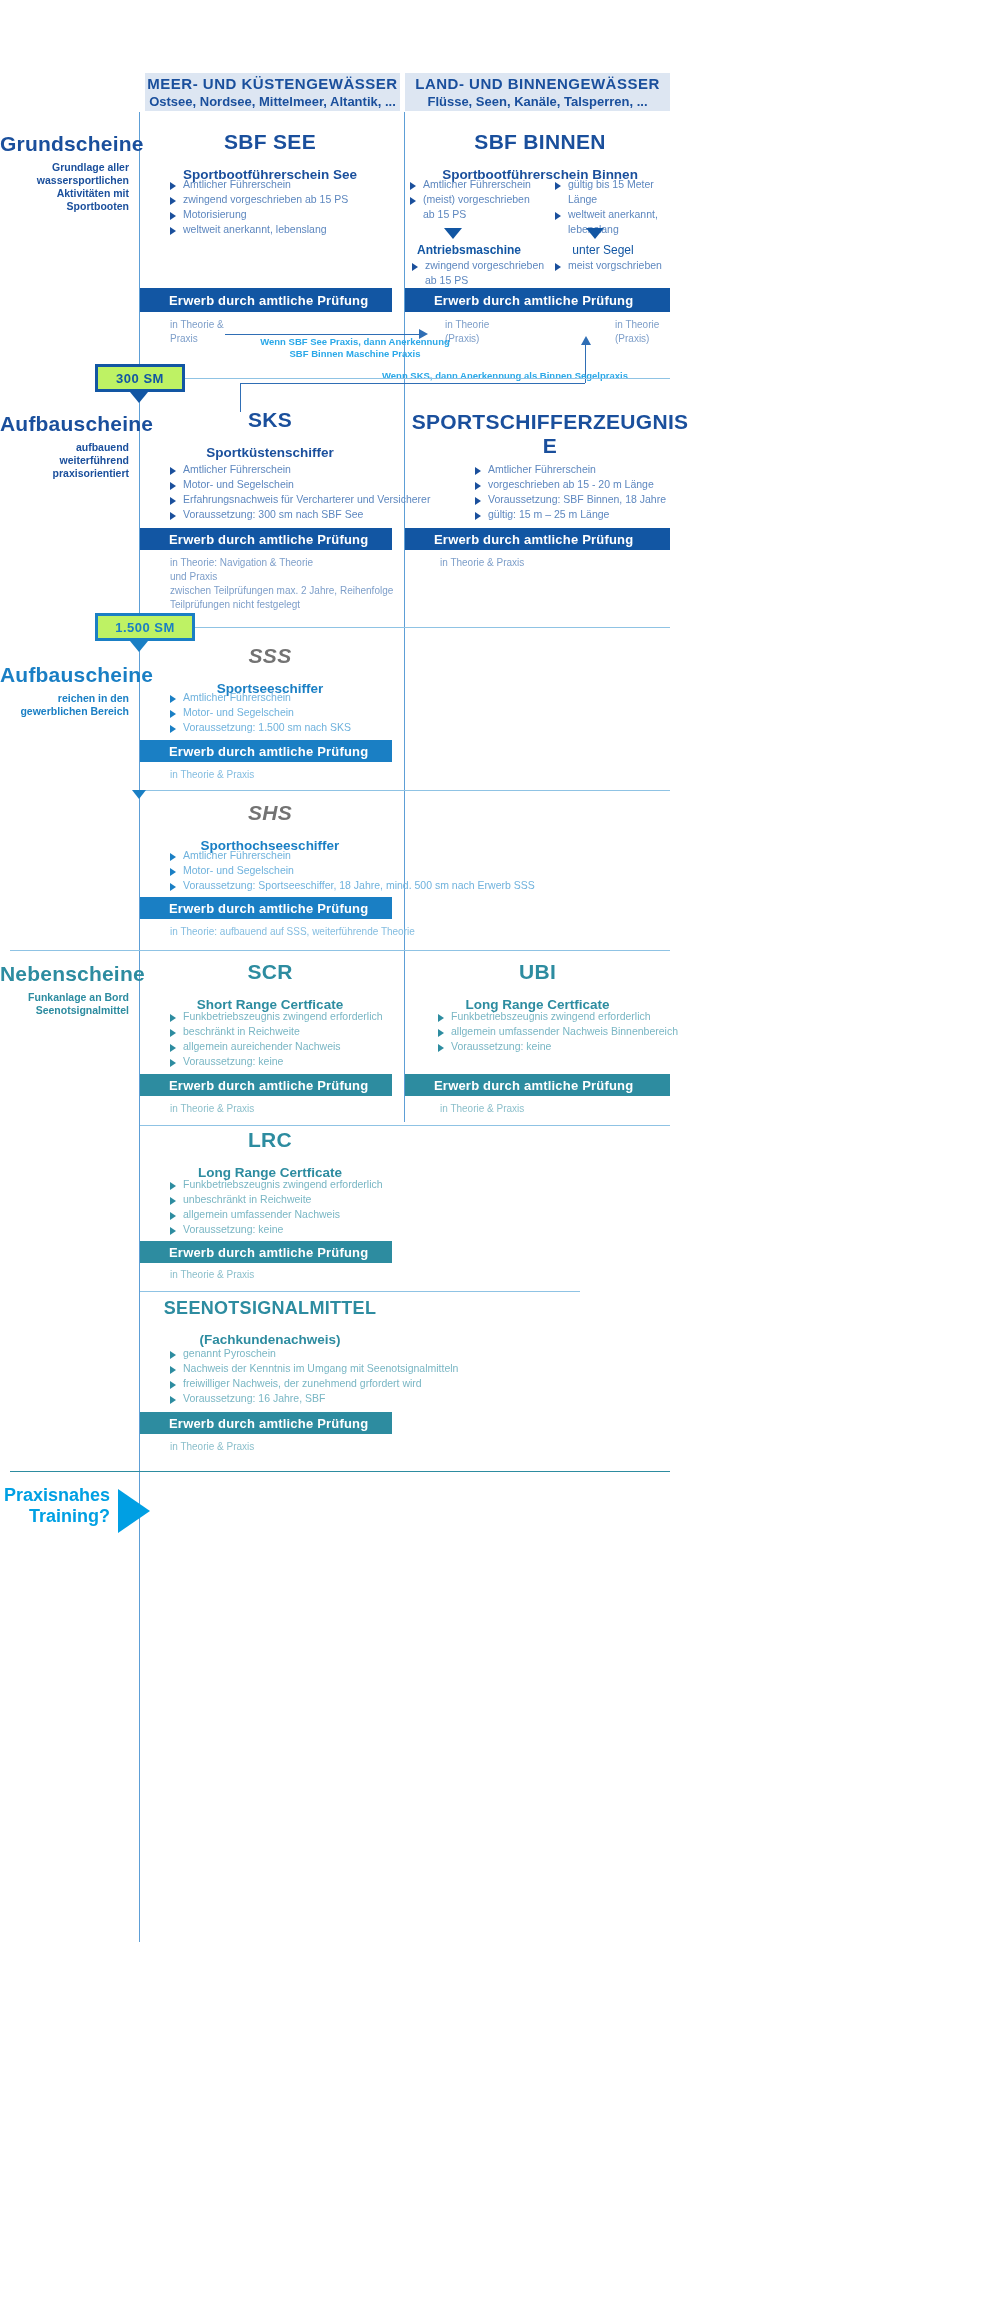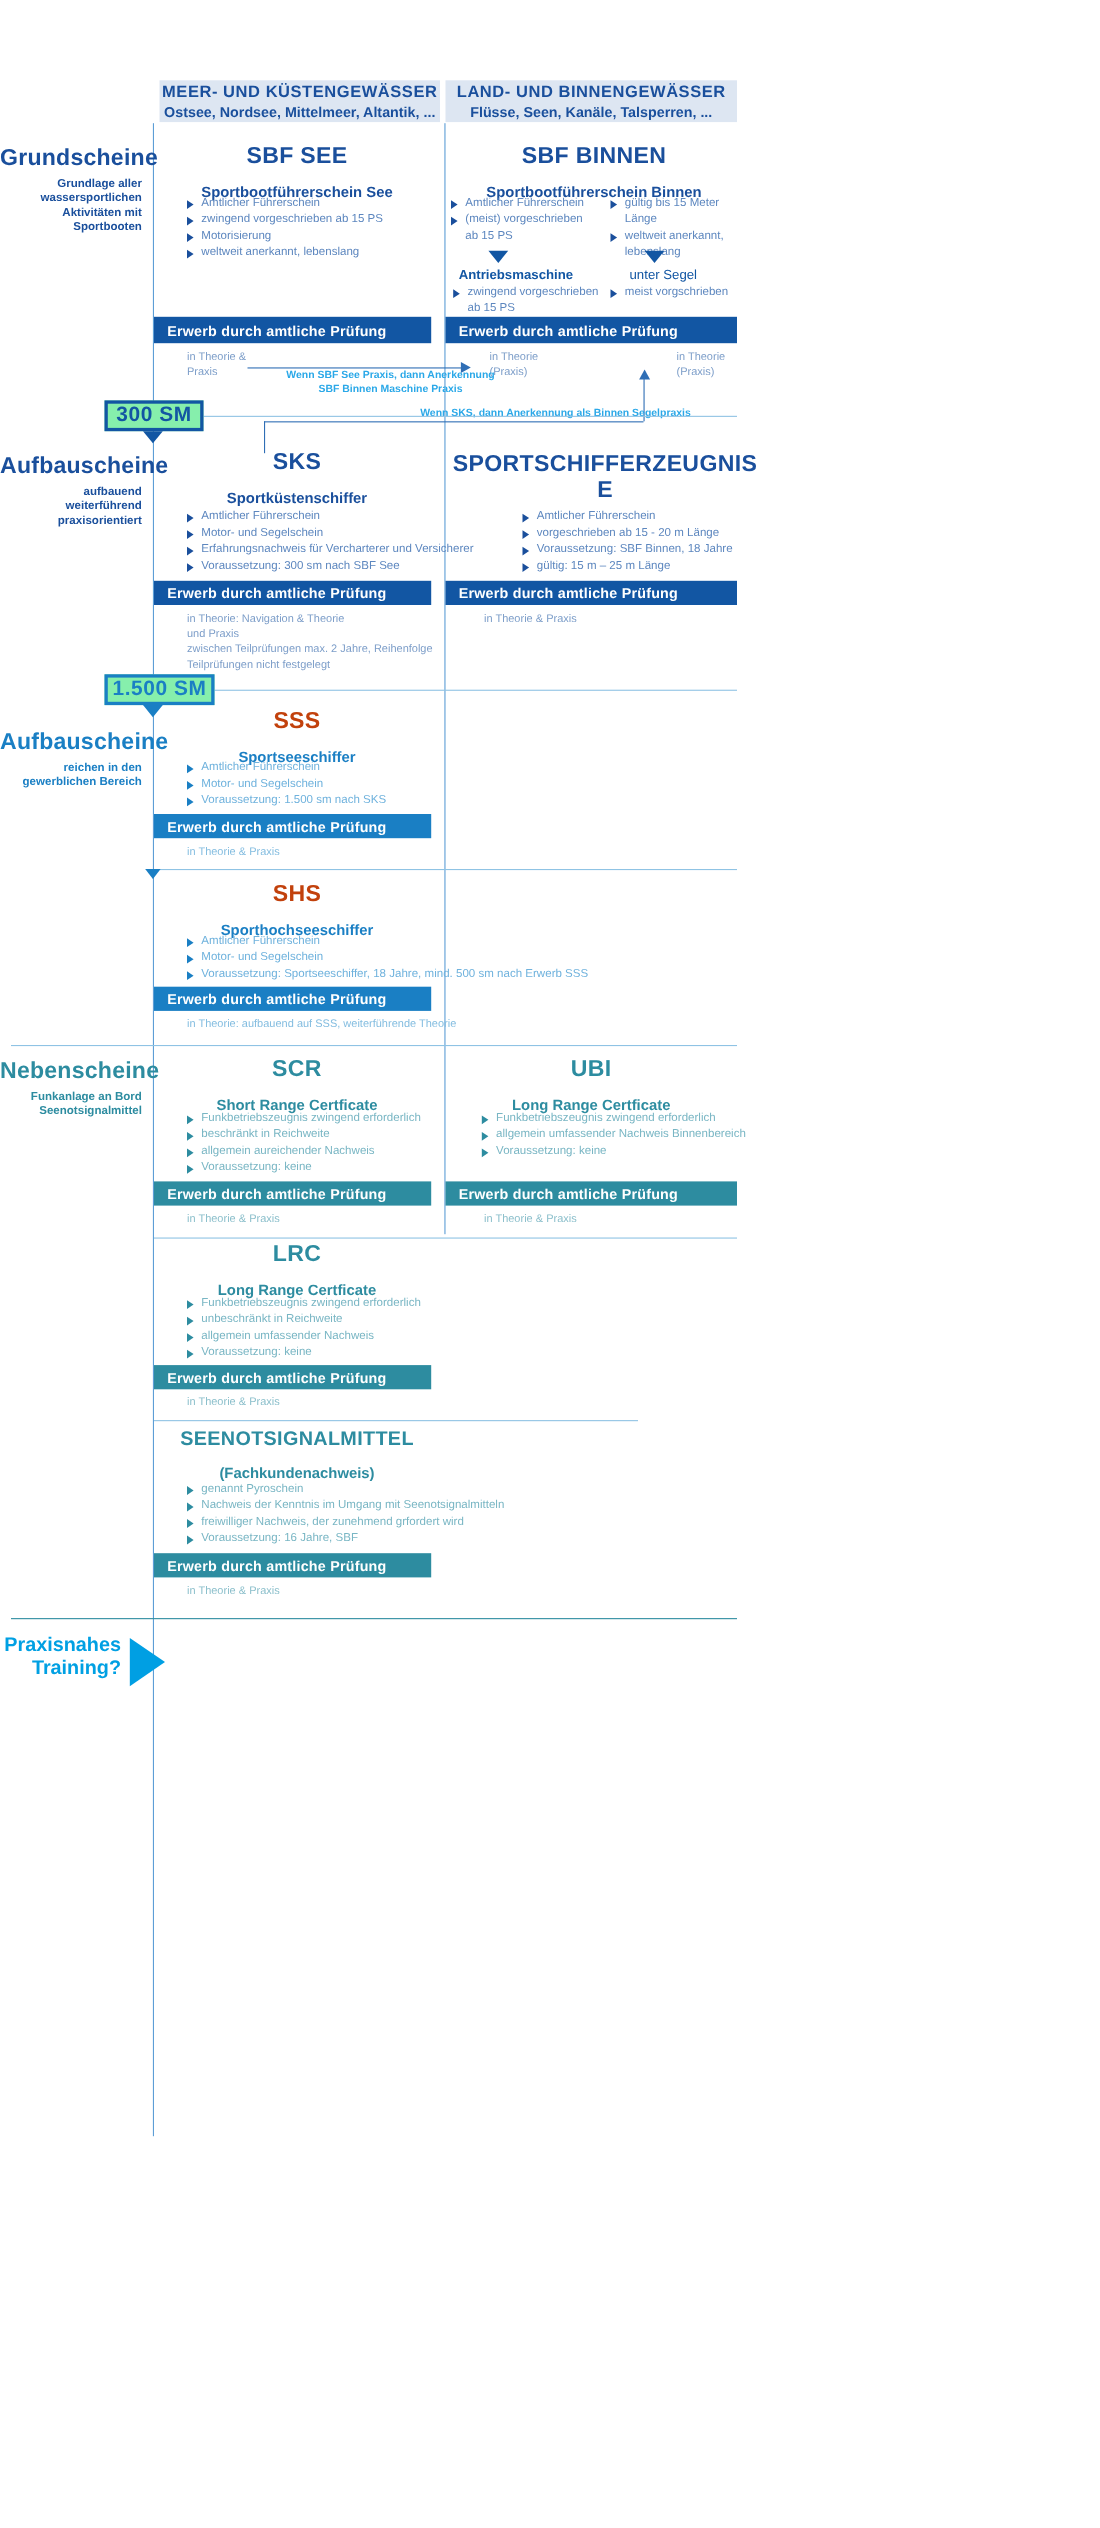--- a/index.html
+++ b/index.html
@@ -21,41 +21,41 @@
 
   .sect-label{ position:absolute; text-align:right; color:#1a4f9c;}
   .sect-label .big{ font-size:21px; font-weight:bold; letter-spacing:.2px; white-space:nowrap;}
   .sect-label .small{ font-size:10.5px; font-weight:bold; line-height:13px; margin-top:5px;}
   .sect-label.mid .big,.sect-label.mid .small{ color:#1a7fc4;}
   .sect-label.teal .big,.sect-label.teal .small{ color:#2d8ca0;}
 
   .card-title{ position:absolute; text-align:center;}
   .card-title .ct1{ font-size:21px; font-weight:bold; color:#1a4f9c; letter-spacing:.3px;}
   .card-title .ct2{ font-size:13.5px; font-weight:bold; color:#1a4f9c; margin-top:13px;}
-  .card-title.mid .ct1{ color:#c2410c; } .card-title.mid .ct2{ color:#1a7fc4;}
+  .card-title.mid .ct1{ color:#737373;font-style:italic; } .card-title.mid .ct2{ color:#1a7fc4;}
   .card-title.teal .ct1{ color:#2d8ca0; } .card-title.teal .ct2{ color:#2d8ca0;}
 
   ul.bul{ position:absolute; list-style:none;}
   ul.bul li{ font-size:10.5px; line-height:15px; color:#5d87bf; padding-left:13px; position:relative; white-space:pre-line;}
   ul.bul li:before{ content:""; position:absolute; left:0; top:4.5px;
     border-left:6px solid #1a4f9c; border-top:4px solid transparent; border-bottom:4px solid transparent;}
   ul.bul.mid li{ color:#6fb2dd;} ul.bul.mid li:before{ border-left-color:#1a7fc4;}
   ul.bul.teal li{ color:#79b6c4;} ul.bul.teal li:before{ border-left-color:#2d8ca0;}
 
   .exam-bar{ position:absolute; background:#1256a3; color:#fff; display:flex; align-items:center;
-    font-size:13px; font-weight:bold; padding-left:12px; letter-spacing:.2px;}
+    font-size:13px; font-weight:bold; padding-left:29px; letter-spacing:.2px;}
   .exam-bar.mid{ background:#1a7fc4;}
   .exam-bar.teal{ background:#2d8ca0;}
 
   .note{ position:absolute; font-size:10px; line-height:14px; color:#7d9ec9; white-space:pre-line;}
   .note.mid{ color:#84bde0;} .note.teal{ color:#8bbfcb;}
 
-  .sm-badge{ position:absolute; border:3px solid #1256a3; background:#86efac;
+  .sm-badge{ position:absolute; border:3px solid #1256a3; background:#bef264;
     display:flex; align-items:center; justify-content:center;
-    font-size:19px; font-weight:bold; color:#1256a3; letter-spacing:.5px; z-index:6;}
+    font-size:13px; font-weight:bold; color:#1256a3; letter-spacing:.5px; z-index:6;}
   .sm-badge.mid{ border-color:#1a7fc4; color:#1a7fc4;}
 
   .vline{ position:absolute; width:1px; background:#5d9ed6;}
   .hline{ position:absolute; height:1px; background:#8fc3e4;}
   .tri-down{ position:absolute; width:0;height:0;
     border-left:9px solid transparent; border-right:9px solid transparent; border-top:11px solid #1256a3; z-index:7;}
   .tri-down.mid{ border-top-color:#1a7fc4;}
   .tri-down.sm{ border-left-width:7px;border-right-width:7px;border-top-width:9px;}
 
   .anno{ position:absolute; font-size:9.5px; font-weight:bold; color:#2aa8e8; text-align:center; line-height:12px; white-space:pre-line;}

